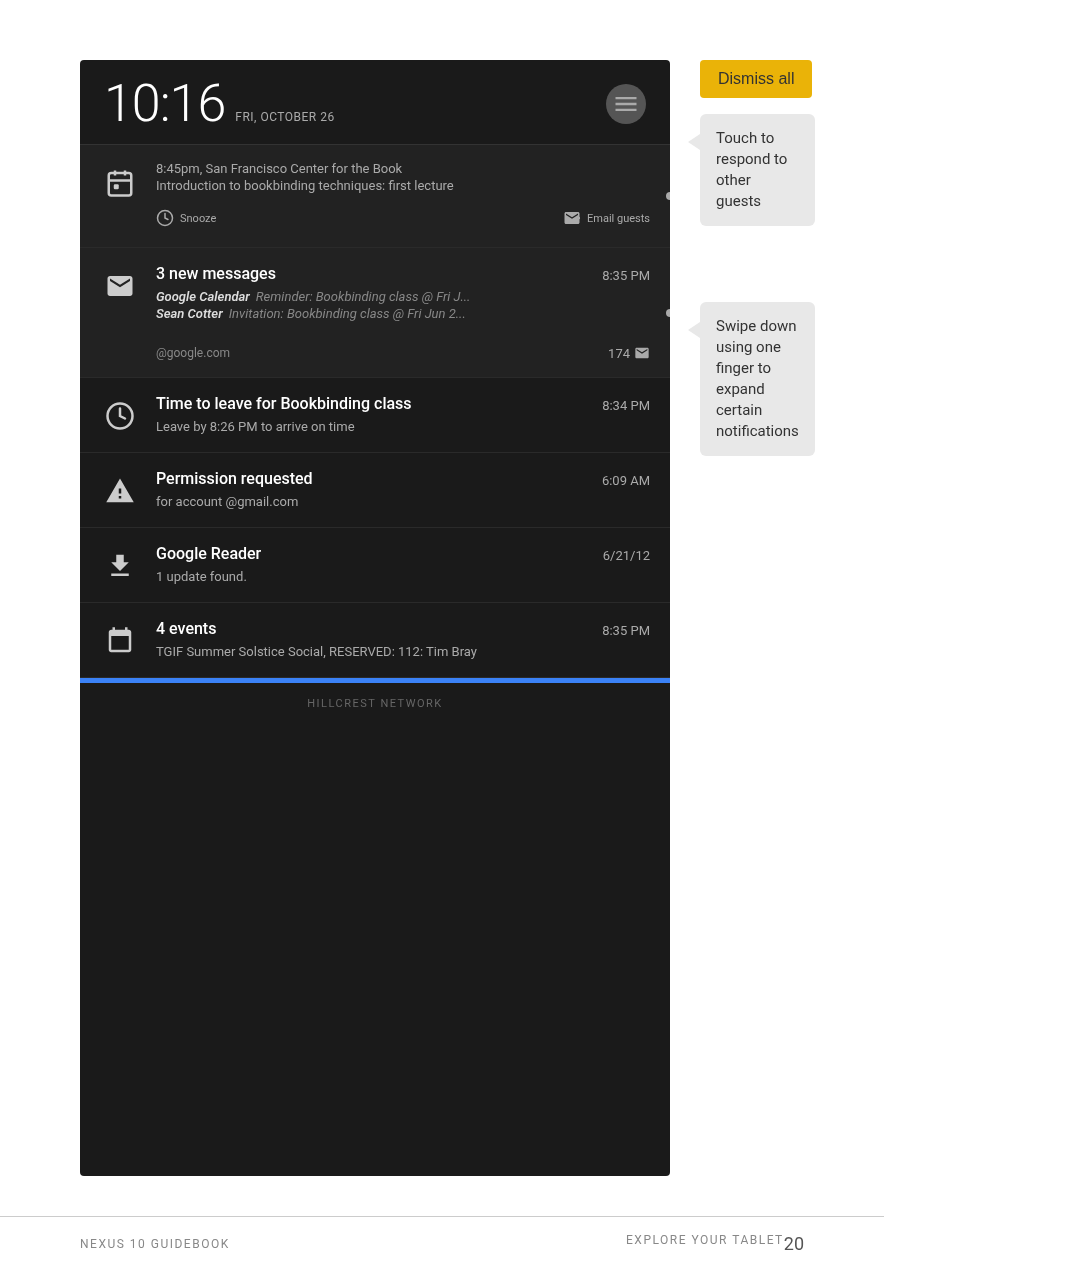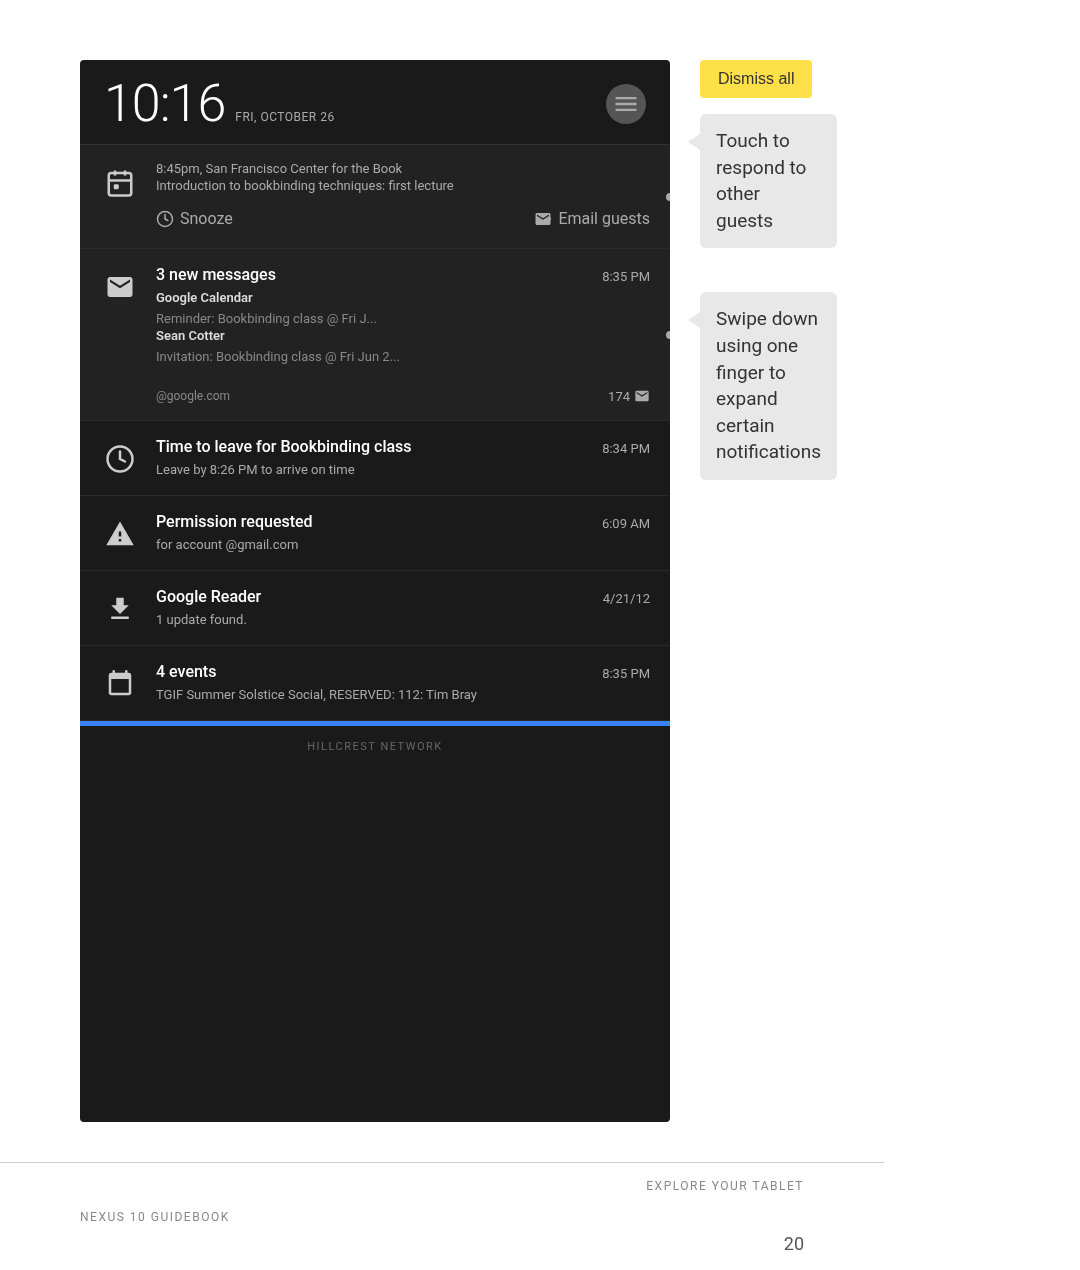--- a/index.html
+++ b/index.html
@@ -140,39 +140,39 @@
       align-items: center;
       margin-top: 12px;
       gap: 0;
     }
 
     .action-btn {
       display: flex;
       align-items: center;
       gap: 6px;
       color: #aaaaaa;
-      font-size: 16px;
+      font-size: 11px;
       cursor: pointer;
       padding: 4px 0;
     }
 
     .action-divider {
       flex: 1;
     }
 
     
     .notif-email-expanded {
       background: #222222;
     }
 
     .email-sender-row {
       display: flex;
-      flex-direction: column;
       gap: 6px;
       margin-bottom: 2px;
+      font-style: italic;
     }
 
     .sender-name {
       font-size: 13px;
       font-weight: 600;
       color: #dddddd;
     }
 
     .sender-preview {
       font-size: 13px;
@@ -213,42 +213,42 @@
     
     .callout-area {
       display: flex;
       flex-direction: column;
       gap: 0;
       flex: 1;
       padding-top: 0;
     }
 
     .dismiss-all-btn {
-      background: #fde047;
+      background: #eab308;
       border: none;
       border-radius: 4px;
       padding: 10px 18px;
       font-size: 16px;
       color: #333333;
       cursor: pointer;
       align-self: flex-start;
       margin-bottom: 16px;
       font-weight: 400;
     }
 
     .callout-bubble {
       background: #e8e8e8;
       border-radius: 6px;
       padding: 14px 16px;
-      font-size: 19px;
+      font-size: 15px;
       color: #333333;
       line-height: 1.4;
       font-weight: 400;
       position: relative;
-      margin-bottom: 4px;
+      margin-bottom: 36px;
     }
 
     .callout-bubble::before {
       content: '';
       position: absolute;
       left: -12px;
       top: 20px;
       border-top: 8px solid transparent;
       border-bottom: 8px solid transparent;
       border-right: 12px solid #e8e8e8;
@@ -272,23 +272,21 @@
 
     .footer-left {
       font-size: 12px;
       color: #888888;
       letter-spacing: 1.5px;
       text-transform: uppercase;
     }
 
     .footer-right {
       display: flex;
-      align-items: flex-end;
-      gap: 40px;
-      flex-direction: column;
+      align-items: flex-start;
     }
 
     .footer-center {
       font-size: 12px;
       color: #888888;
       letter-spacing: 1.5px;
       text-transform: uppercase;
     }
 
     .footer-page {
@@ -431,21 +429,21 @@
 
       <div class="notification-item">
         <div class="notif-icon">
           <svg viewBox="0 0 24 24" width="30" height="30" fill="#cccccc">
             <path d="M19 9h-4V3H9v6H5l7 7 7-7zM5 18v2h14v-2H5z"></path>
           </svg>
         </div>
         <div class="notif-content">
           <div class="notif-header-row">
             <span class="notif-title">Google Reader</span>
-            <span class="notif-time">4/21/12</span>
+            <span class="notif-time">6/21/12</span>
           </div>
           <div class="notif-subtitle">1 update found.</div>
         </div>
       </div>
 
       <div class="notification-item">
         <div class="notif-icon">
           <svg viewBox="0 0 24 24" width="30" height="30" fill="#cccccc">
             <path d="M19 3h-1V1h-2v2H8V1H6v2H5c-1.1 0-2 .9-2 2v14c0 1.1.9 2 2 2h14c1.1 0 2-.9 2-2V5c0-1.1-.9-2-2-2zm0 16H5V8h14v11z"></path>
           </svg>

